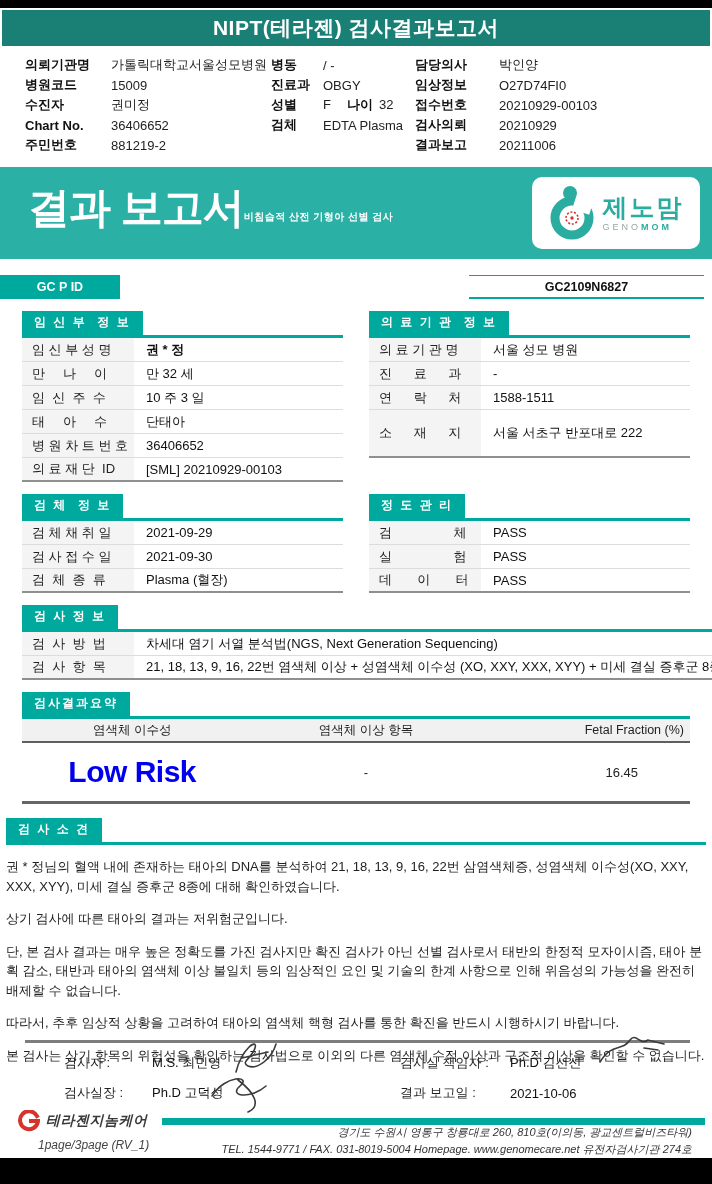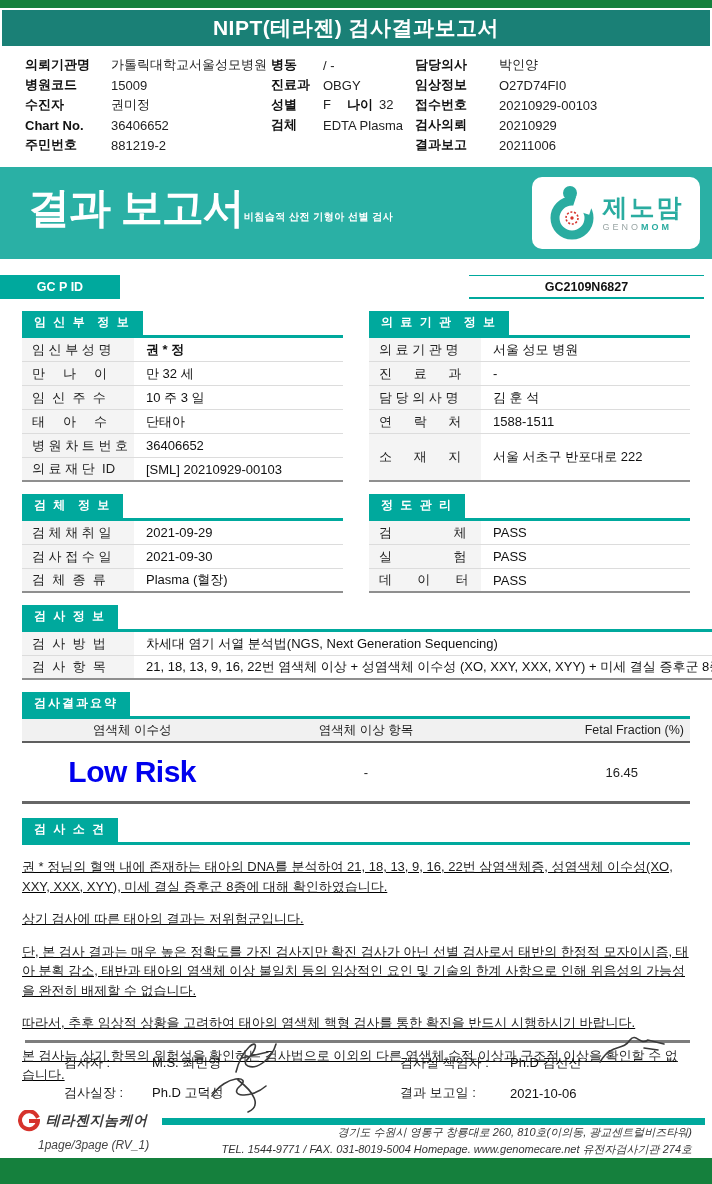--- a/index.html
+++ b/index.html
@@ -1,17 +1,17 @@
 <!DOCTYPE html>
 <html><head>
 <meta charset="utf-8">
 <style>
   * { margin:0; padding:0; box-sizing:border-box; }
   body { font-family:"Liberation Sans", sans-serif; background:#ececec; }
-  .page { position:relative; width:712px; height:1184px; background:#15803d; overflow:hidden; }
+  .page { position:relative; width:712px; height:1184px; background:#000000; overflow:hidden; }
   .doc { position:absolute; top:8px; left:0; width:712px; height:1150px; background:#ffffff; }
 
   
   .titlebar { margin:2px 2px 0; height:36px; background:#1a8076; color:#fff;
     display:flex; align-items:center; justify-content:center;
     font-size:21px; font-weight:bold; letter-spacing:0.5px; }
 
   
   .hinfo { padding:9px 0 4px 25px; }
   .hrow { display:flex; align-items:center; height:20px; font-size:13px; white-space:nowrap; }
@@ -60,21 +60,21 @@
     border-bottom:2px solid #5f5f5f; font-size:12.5px; color:#222; }
   .sc1 { width:33%; text-align:center; } .sc2 { width:37%; text-align:center; }
   .sc3 { flex:1; text-align:right; padding-right:6px; }
   .sum-result { display:flex; align-items:center; height:58px; }
   .res1 { width:33%; text-align:center; color:#0000ee; font-size:30px; font-weight:800; letter-spacing:-0.5px; }
   .res2 { width:37%; text-align:center; font-size:13px; color:#222; }
   .res3 { flex:1; text-align:right; padding-right:52px; font-size:13px; color:#222; }
   .thick { height:3px; background:#666; }
 
   
-  .opinion { margin:14px 22px 0;text-decoration:underline; }
+  .opinion { margin:14px 6px 0; }
   .op-body { padding-top:12px; }
   .op-body p { font-size:13px; line-height:1.5; color:#222; margin-bottom:13px; }
 
   
   .bigdivider { position:absolute; left:25px; right:22px; bottom:115px; height:3px; background:#7d7d7d; }
   .sigs { position:absolute; left:30px; right:24px; bottom:46px; height:64px; display:flex; font-size:13px; }
   .sigcol { position:relative; }
   .sigcol.left { width:330px; padding-left:34px; }
   .sigcol.right { flex:1; padding-left:40px; }
   .sigrow { display:flex; align-items:center; height:30px; }
@@ -204,24 +204,20 @@
         <div class="tagline"></div>
         <div class="irow">
             <div class="ilabel">의 료 기 관 명</div>
             <div class="ivalue">서울 성모 병원</div>
           </div>
         <div class="irow">
             <div class="ilabel">진      료      과</div>
             <div class="ivalue">-</div>
           </div>
         <div class="irow">
-            <div class="ilabel">담 당 의 사 명</div>
-            <div class="ivalue">김 훈 석</div>
-          </div>
-        <div class="irow">
             <div class="ilabel">연      락      처</div>
             <div class="ivalue">1588-1511</div>
           </div>
         <div class="irow tall last">
             <div class="ilabel">소      재      지</div>
             <div class="ivalue">서울 서초구 반포대로 222</div>
           </div>
       </div>
     </div>
 

